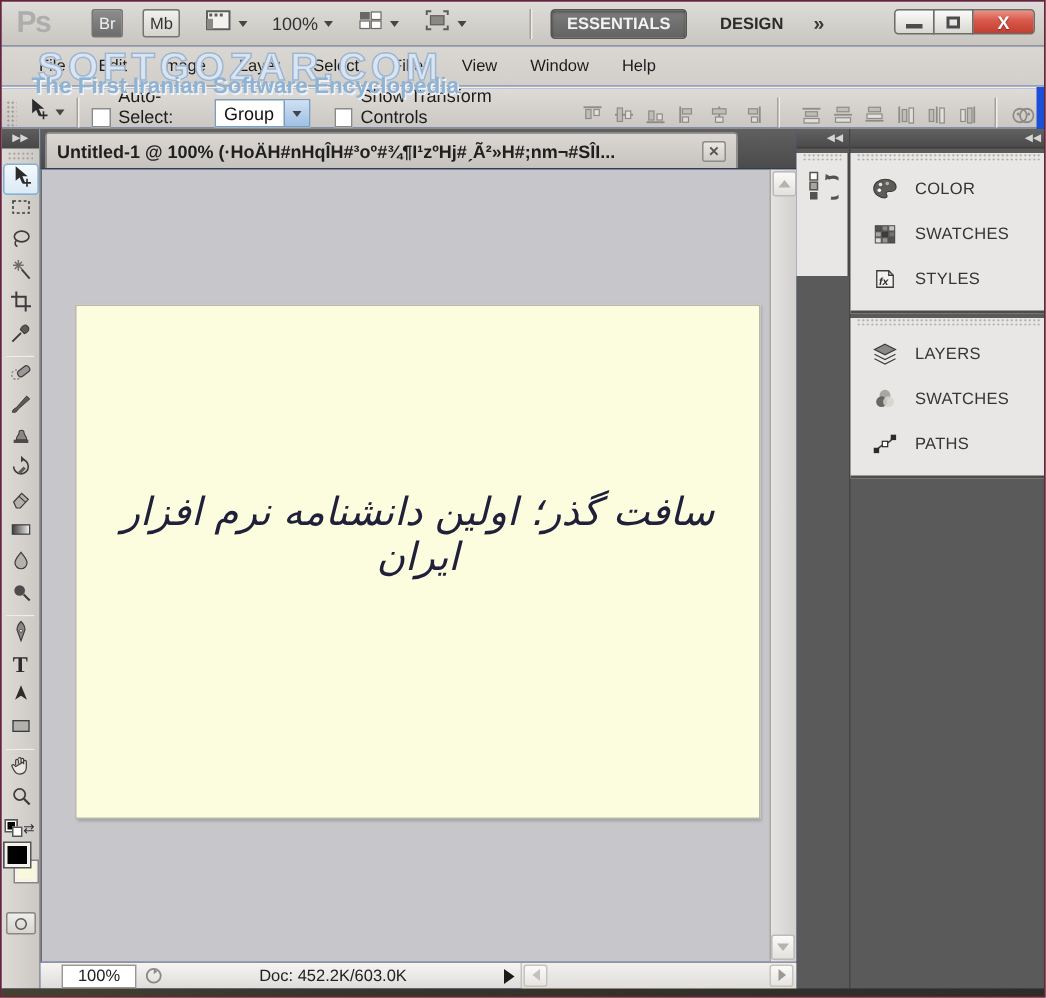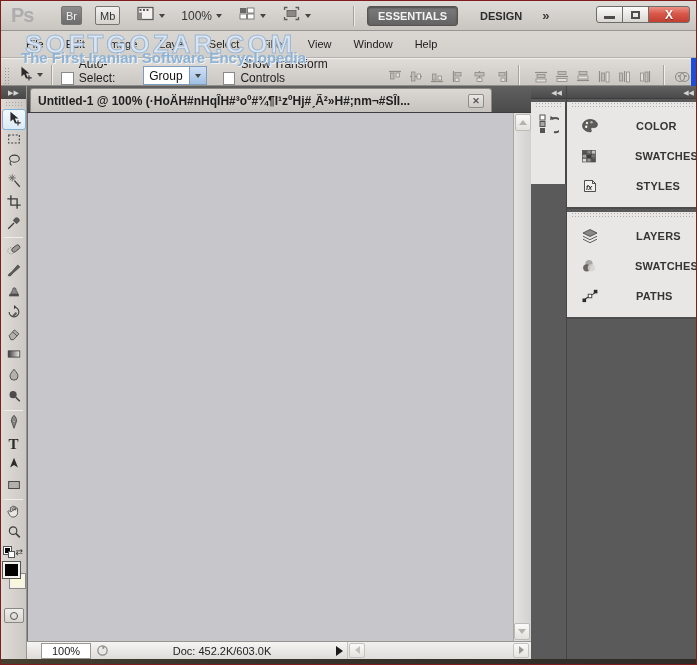--- a/index.html
+++ b/index.html
@@ -194,21 +194,21 @@
     display:flex; align-items:center; justify-content:flex-end; padding-right:4px;
   }
   .narrow-dock { height:82px; background:#e8e7e5; border-right:1px solid #4a4a4a; }
   .dock-grip { height:5px; margin:3px 4px 4px; background-image:radial-gradient(#b2b0ac 35%, transparent 36%); background-size:3px 3px; }
   .narrow-icon-btn { width:26px; height:30px; margin:4px auto; display:flex; align-items:center; justify-content:center; }
 
   .widecol { position:absolute; left:565px; top:0; width:132px; height:573px; background:#5a5a5a; border-left:1px solid #454545; }
   .pgroup { background:#e8e7e5; border-bottom:2px solid #4c4c4c; padding-bottom:6px; }
   .prow { display:flex; align-items:center; height:30px; padding-left:12px; }
   .picon { width:22px; height:20px; display:flex; align-items:center; justify-content:center; margin-right:9px; }
-  .plabel { font-size:11px; font-weight:bold; color:#353535; letter-spacing:.2px;margin-left:26px; }
+  .plabel { font-size:11px; font-weight:normal; color:#353535; letter-spacing:.2px; }
 
   .bottomstrip { position:absolute; left:0; top:658px; width:697px; height:7px;
     background:linear-gradient(90deg,#46412f,#39352c 30%,#2f2c26); }
 </style>
 </head>
 <body>
 
 <div id="app">
 
   <div class="titlebar">
@@ -560,20 +560,23 @@
 
     <div class="docarea">
       <div class="tabbar">
         <div class="doc-tab">
           <span class="doc-tab-title">Untitled-1 @ 100% (·HoÄH#nHqÎH#³oº#¾¶I¹zºHj#ˏÃ²»H#;nm¬#SÎI...</span>
           <span class="tab-close">✕</span>
         </div>
       </div>
 
       <div class="viewport">
+        <div class="canvas" id="canvas" style="background: rgb(252, 252, 223);">
+          <div class="canvas-text">سافت گذر؛ اولین دانشنامه نرم افزار ایران</div>
+        </div>
         <div class="vscroll">
           <div class="sbtn">
               <span class="tri-up"></span>
             </div>
           <div class="sbtn bottom">
               <span class="tri-down"></span>
             </div>
         </div>
       </div>
 

